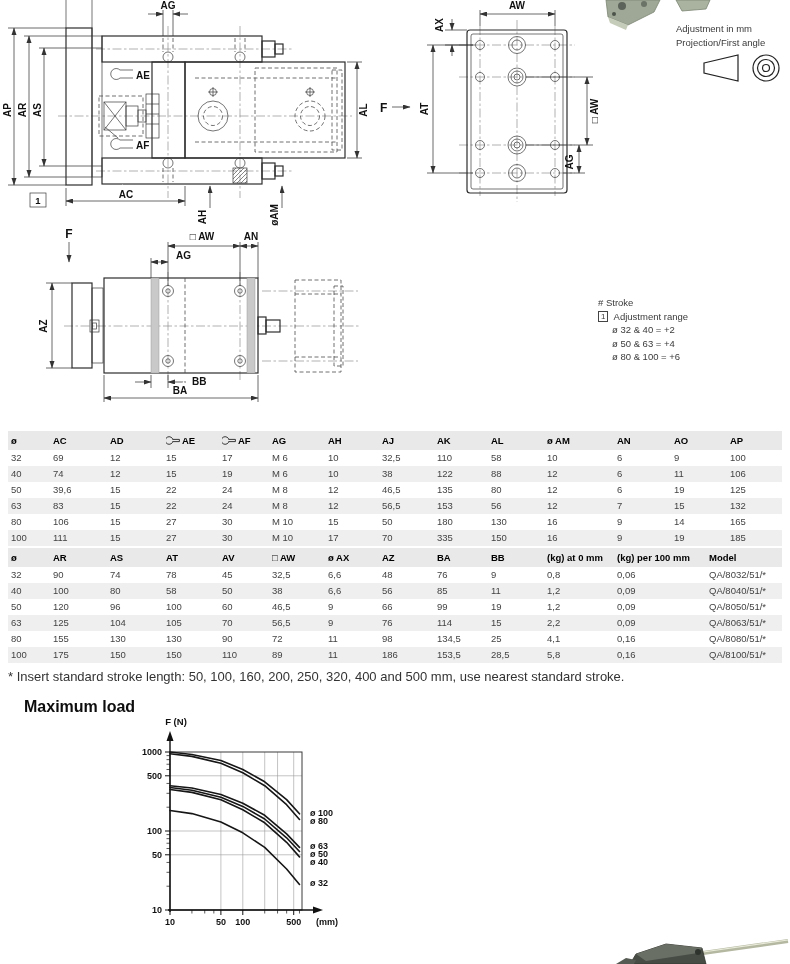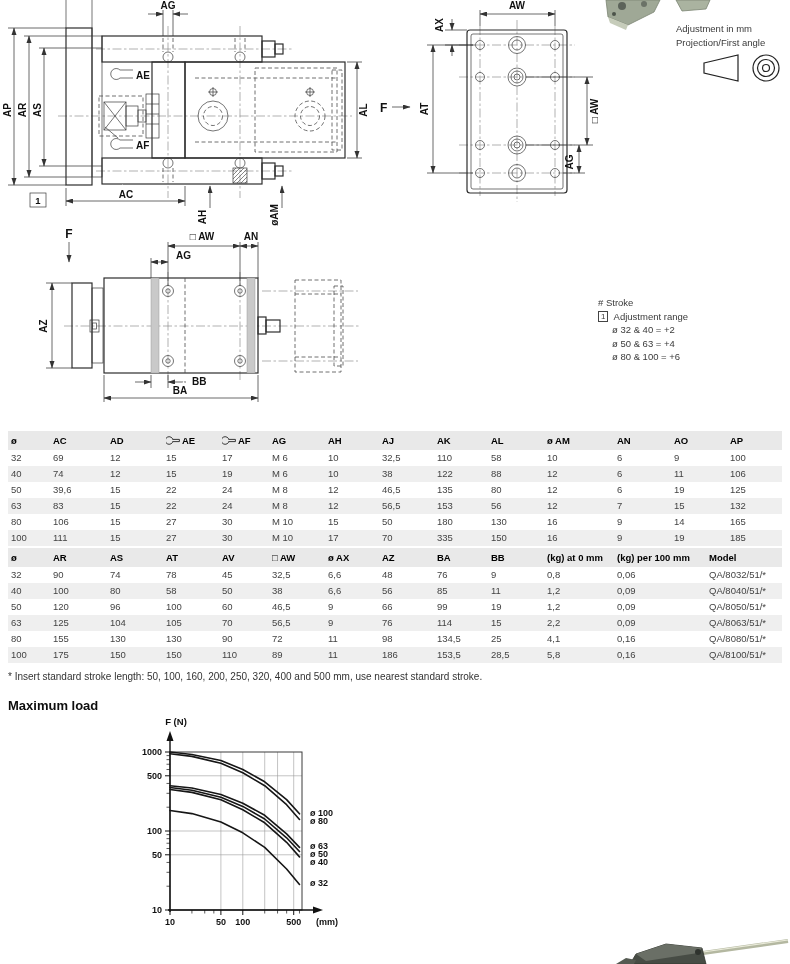--- a/index.html
+++ b/index.html
@@ -18,21 +18,21 @@
   .boxed{display:inline-block;border:1px solid #444;font-size:8px;line-height:9px;
          padding:0 2px;margin-right:3px;color:#3a3a3a;vertical-align:1px}
   .ind{padding-left:14px}
   table.dim-table{border-collapse:collapse;table-layout:fixed;width:774px}
   table.dim-table th{text-align:left;font-weight:bold;color:#000;font-size:9.5px;
        padding:4px 0 4px 3px;white-space:nowrap;overflow:hidden}
   table.dim-table td{text-align:left;color:#434343;font-size:9.5px;line-height:12px;
        padding:2px 0 2px 3px;white-space:nowrap;overflow:hidden}
   table.dim-table thead tr{background:#e9e9e9}
   table.dim-table tbody tr:nth-child(even){background:#efefef}
-  .footnote{font-size:10px;color:#333;line-height:12.5px}
+  .footnote{font-size:13px;color:#333;line-height:12.5px}
   .h-bold{font-weight:bold;color:#0d0d0d}
 </style>
 </head>
 <body>
 
 <div class="page">
 
   <svg width="0" height="0" style="position:absolute" aria-hidden="true">
     <defs>
       <marker id="mE" markerWidth="8" markerHeight="6" refX="7" refY="2.5" orient="auto" markerUnits="userSpaceOnUse">
@@ -512,21 +512,21 @@
             <td>QA/8100/51/*</td>
           </tr>
         </tbody>
       </table>
   </div>
 
   <div class="abs footnote" style="left:8px;top:671px;width:774px">
     <div>* Insert standard stroke length: 50, 100, 160, 200, 250, 320, 400 and 500 mm, use nearest standard stroke.</div>
   </div>
 
-  <div class="abs h-bold" style="left:8px;top:698px;font-size:13px">Maximum load</div>
+  <div class="abs h-bold" style="left:24px;top:698px;font-size:16px">Maximum load</div>
   <svg class="abs" id="chart-plot" style="left:130px;top:700px" width="290" height="240" viewBox="0 0 290 240">
       <line x1="90.89269171870882" y1="52" x2="90.89269171870882" y2="210" stroke="#9b9b9b" stroke-width="0.6"></line>
       <line x1="112.81098101921262" y1="52" x2="112.81098101921262" y2="210" stroke="#9b9b9b" stroke-width="0.6"></line>
       <line x1="134.72927031971642" y1="52" x2="134.72927031971642" y2="210" stroke="#9b9b9b" stroke-width="0.6"></line>
       <line x1="147.55064764046887" y1="52" x2="147.55064764046887" y2="210" stroke="#9b9b9b" stroke-width="0.6"></line>
       <line x1="163.70367273792144" y1="52" x2="163.70367273792144" y2="210" stroke="#9b9b9b" stroke-width="0.6"></line>
       <line x1="40" y1="154.78136965745452" x2="172" y2="154.78136965745452" stroke="#9b9b9b" stroke-width="0.6"></line>
       <line x1="40" y1="131" x2="172" y2="131" stroke="#9b9b9b" stroke-width="0.6"></line>
       <line x1="40" y1="75.78136965745452" x2="172" y2="75.78136965745452" stroke="#9b9b9b" stroke-width="0.6"></line>
       <rect x="40" y="52" width="132" height="158" fill="none" stroke="#3a3a3a" stroke-width="1"></rect>

